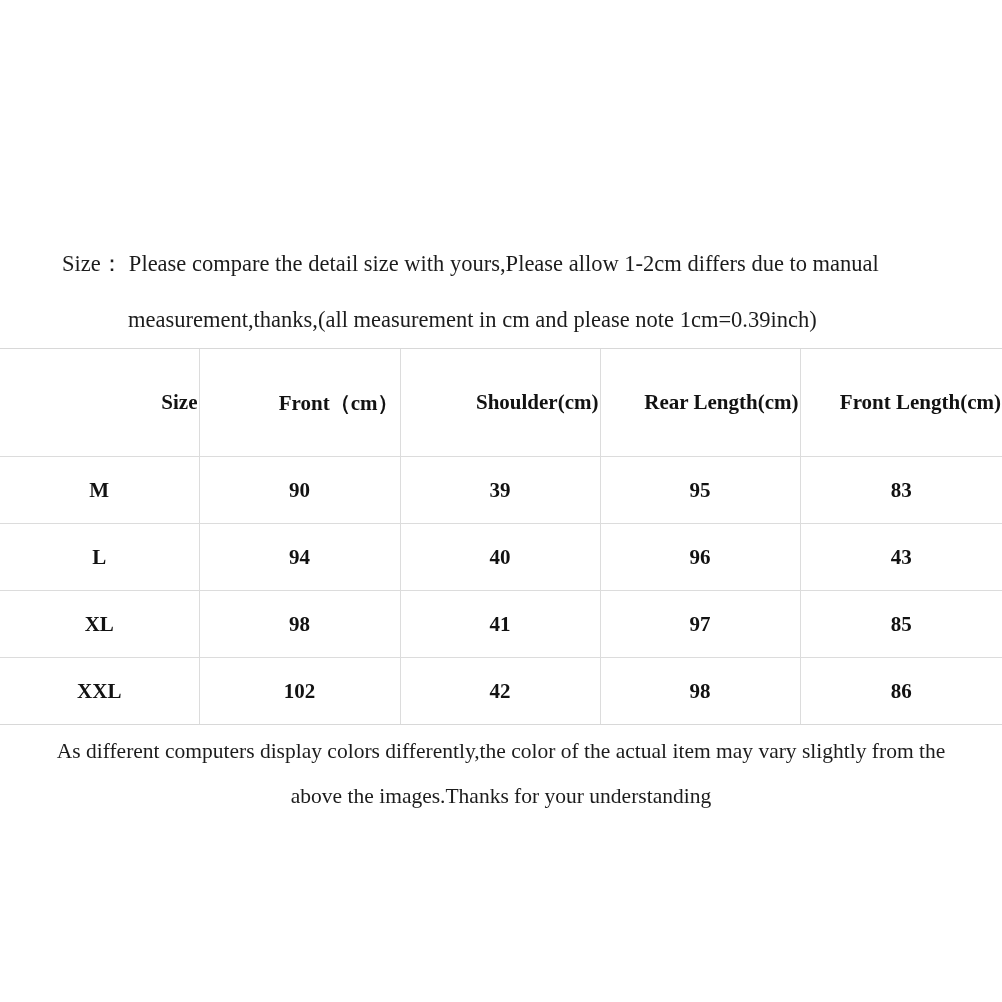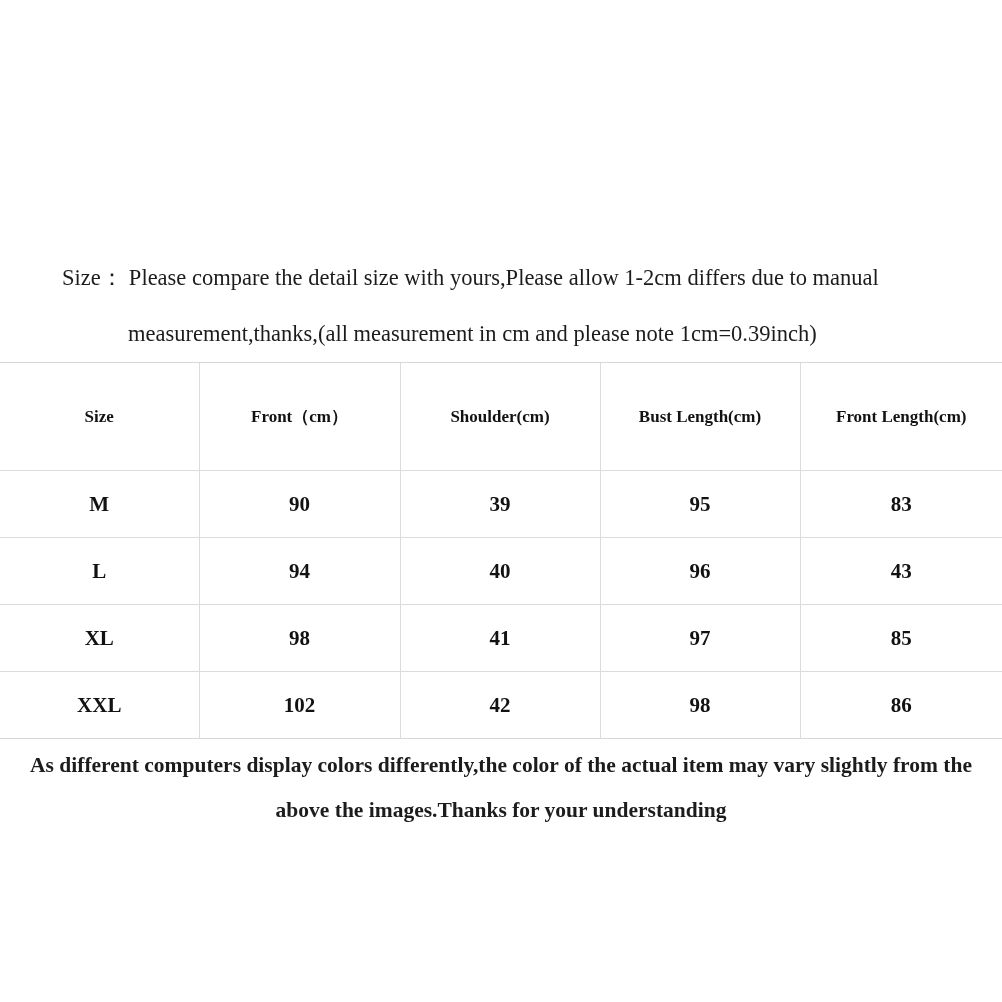--- a/index.html
+++ b/index.html
@@ -16,21 +16,21 @@
   }
   .page {
     position: relative;
     width: 1002px;
     height: 1002px;
     box-sizing: border-box;
   }
   .sheet {
     position: absolute;
     left: 0;
-    top: 262px;
+    top: 248px;
     width: 1002px;
   }
   .intro {
     padding: 0 8px 0 62px;
     font-size: 22.5px;
     line-height: 1.45;
     color: #1c1c1c;
   }
   .intro .line1 {
     white-space: nowrap;
@@ -63,38 +63,38 @@
     text-align: center;
     font-weight: bold;
     color: #121212;
   }
   table.size-table th:last-child,
   table.size-table td:last-child {
     border-right: none;
   }
   table.size-table thead th {
     height: 105px;
-    font-size: 17px;
+    font-size: 21px;
     vertical-align: middle;
+    text-align: right;
   }
   table.size-table tbody td {
     height: 64px;
     font-size: 21px;
     vertical-align: middle;
   }
   table.size-table tbody tr:last-child td {
     border-bottom: none;
   }
   .note {
     padding: 10px 10px 0 10px;
     font-size: 21.5px;
     line-height: 1.5;
     color: #1c1c1c;
     text-align: center;
-    font-weight: bold;
   }
   .note .n1 { display: block; white-space: nowrap; }
   .note .n2 { display: block; margin-top: 12px; }
 </style>
 </head>
 <body>
 
 <div class="page">
   <div class="sheet">
 
@@ -110,21 +110,21 @@
             <col class="c1">
             <col class="c2">
             <col class="c3">
             <col class="c4">
         </colgroup>
         <thead>
           <tr>
             <th>Size</th>
             <th>Front（cm）</th>
             <th>Shoulder(cm)</th>
-            <th>Bust Length(cm)</th>
+            <th>Rear Length(cm)</th>
             <th>Front Length(cm)</th>
           </tr>
         </thead>
         <tbody>
           <tr>
             <td>M</td>
             <td>90</td>
             <td>39</td>
             <td>95</td>
             <td>83</td>

